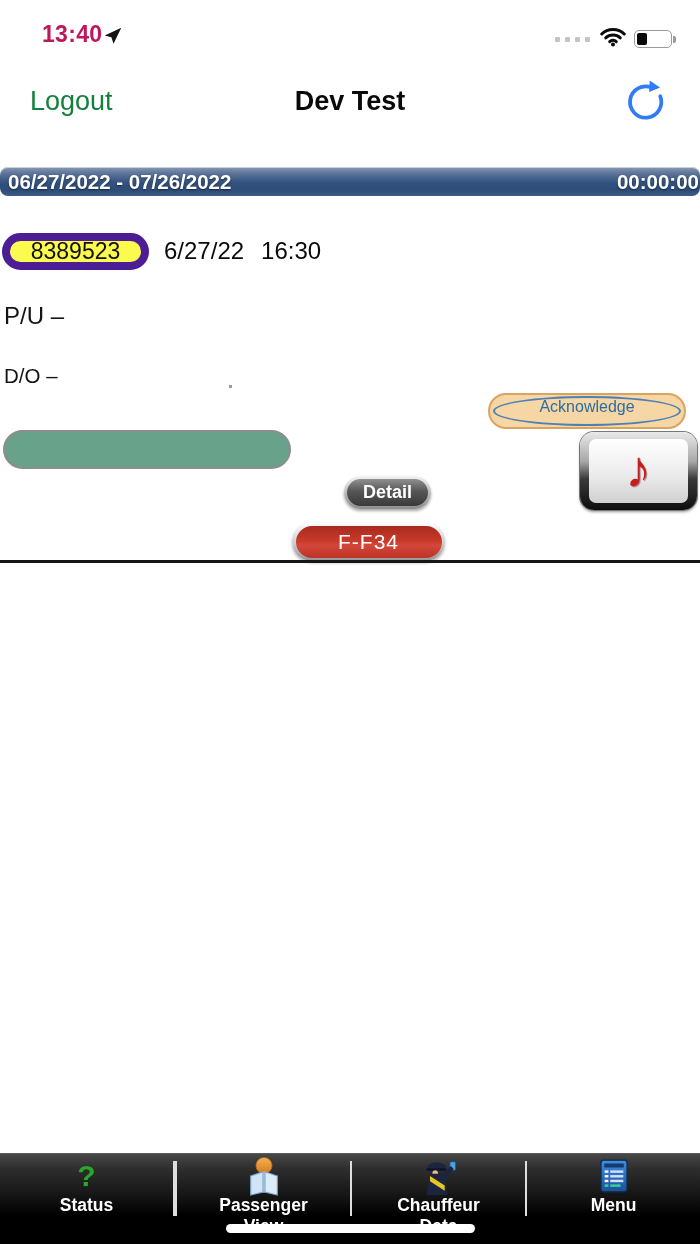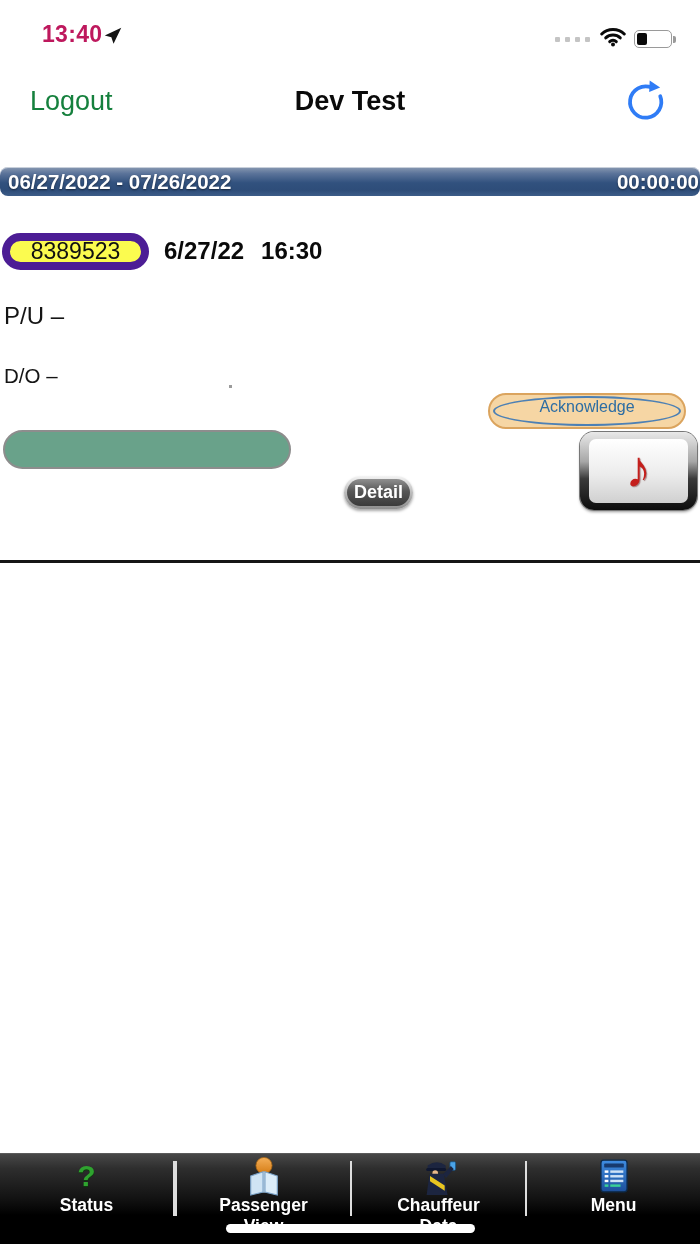--- a/index.html
+++ b/index.html
@@ -33,37 +33,37 @@
     color:#fff; font-weight:700; font-size:20.5px;
     padding:0 1px 0 8px; text-shadow:0 1px 2px rgba(0,0,0,.5);border-radius:8px;
   }
   
   .conf-pill {
     position:absolute; left:2px; top:233px; width:147px; height:37px;
     background:#fbfb4f; border:8px solid #4c1d95; border-radius:19px;
     display:flex; align-items:center; justify-content:center;
     font-size:23px; color:#111; cursor:pointer;
   }
-  .trip-datetime { position:absolute; left:164px; top:237px; font-size:24px; font-weight:700; color:#0a0a0a; }
+  .trip-datetime { position:absolute; left:164px; top:237px; font-size:24px; font-weight:400; color:#0a0a0a; }
   .trip-datetime .t { margin-left:17px; }
   .pu-line { position:absolute; left:4px; top:302px; font-size:24px; color:#141414; }
   .do-line { position:absolute; left:4px; top:364px; font-size:20.5px; color:#141414; }
   .tiny-dot { position:absolute; left:229px; top:385px; width:3px; height:3px; background:#9b9b9b; }
   .ack-btn {
     position:absolute; left:488px; top:393px; width:198px; height:36px;
     background:#f6d6a4; border:2px solid #dba45e; border-radius:18px; cursor:pointer;
   }
   .ack-ellipse { position:absolute; left:3px; right:3px; top:1px; bottom:1px; border:2.5px solid #4d80b4; border-radius:50%; }
   .ack-label { position:absolute; left:0; right:0; top:3px; text-align:center; font-size:16px; color:#2d6da3; }
   .green-pill {
     position:absolute; left:3px; top:430px; width:288px; height:39px;
     background:#69a28a; border:2px solid #8d8d8d; border-radius:20px; cursor:pointer;
   }
   .detail-btn {
-    position:absolute; left:344px; top:476px; width:69px; height:33px;
+    position:absolute; left:344px; top:476px; width:87px; height:33px;
     border-radius:17px; padding:3px; cursor:pointer;
     background:linear-gradient(180deg,#f4f4f4 0%,#bcbcbc 50%,#8d8d8d 100%);
     box-shadow:0 2px 3px rgba(0,0,0,.35);
   }
   .detail-inner {
     width:100%; height:100%; border-radius:14px;
     background:linear-gradient(180deg,#909090 0%,#565656 45%,#3a3a3a 100%);
     display:flex; align-items:center; justify-content:center;
     color:#fff; font-weight:700; font-size:18px;
   }
@@ -174,20 +174,23 @@
   <div class="detail-btn">
     <div class="detail-inner">Detail</div>
   </div>
 
   <div class="music-btn">
     <div class="music-inner">
       <span class="music-note">♪</span>
     </div>
   </div>
 
+  <div class="flight-btn">
+    <div class="flight-inner">F-F34</div>
+  </div>
 
   <div class="divider"></div>
 
   <div class="tabbar">
 
     <div class="tab">
       <span class="tab-icon">
           <span class="qmark">?</span>
         </span>
       <span class="tab-label">Status</span>

